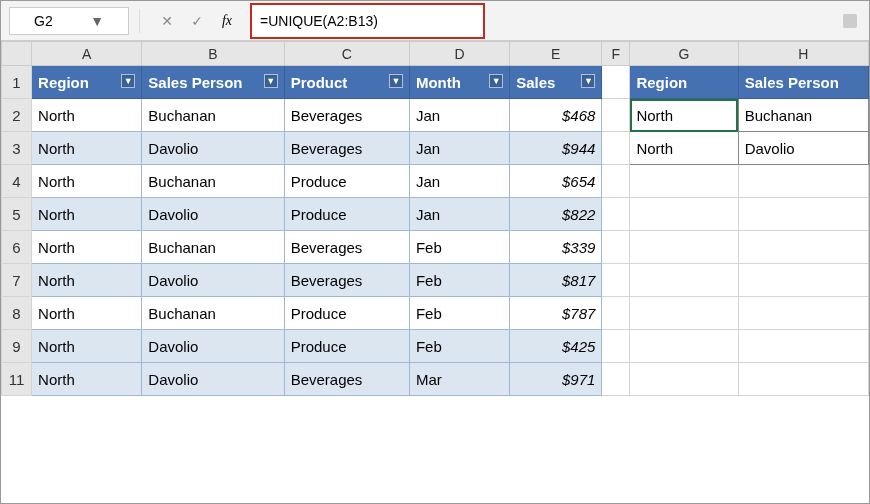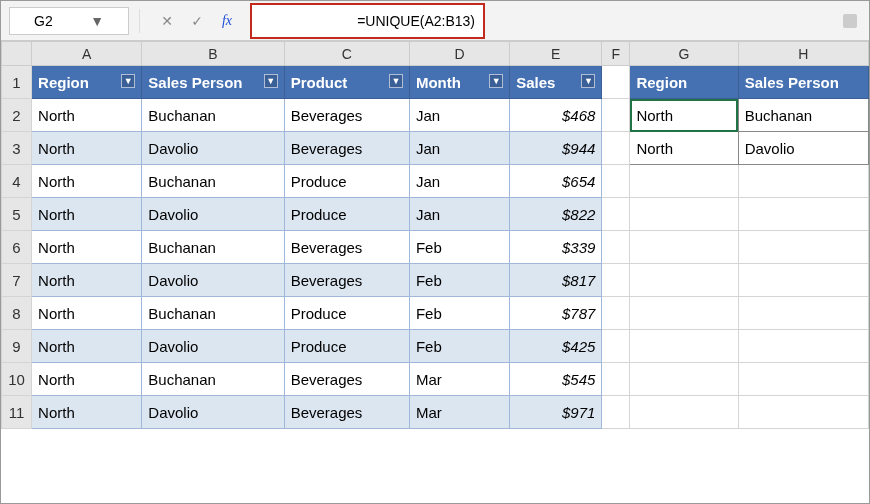--- a/index.html
+++ b/index.html
@@ -40,31 +40,30 @@
     align-items: center;
     gap: 12px;
     padding: 0 8px;
   }
   .fb-icon {
     color: #888;
     font-size: 14px;
     width: 18px;
     text-align: center;
   }
-  .fx { font-style: italic; font-family: Georgia, serif; color: #1d4ed8; }
+  .fx { font-style: italic; font-family: Georgia, serif; color: #000000; }
   .formula-input-wrap {
     flex: 1;
     height: 30px;
     background: #fff;
     border: 2.5px solid #c22a1e;
     display: flex;
     align-items: center;
     padding: 16px 8px;
     max-width: 235px;
-    justify-content: flex-end;
   }
   .formula-input-wrap span { font-size: 14px; }
   .divider { width: 1px; height: 24px; background: #ddd; margin: 0 4px; }
   .notch {
     width: 14px; height: 14px; background: #ccc; border-radius: 2px;
     margin-left: auto; margin-right: 4px;
   }
 
   .grid {
     width: 100%;
@@ -280,31 +279,20 @@
         <td class="tbl-cell tbl-band-odd">North</td>
         <td class="tbl-cell tbl-band-odd">Davolio</td>
         <td class="tbl-cell tbl-band-odd">Produce</td>
         <td class="tbl-cell tbl-band-odd">Feb</td>
         <td class="tbl-cell tbl-band-odd align-right">$425</td>
         <td></td>
         <td></td>
         <td></td>
       </tr>
       <tr>
-        <td class="row-hdr">10</td>
-        <td class="tbl-cell tbl-band-even">North</td>
-        <td class="tbl-cell tbl-band-even">Buchanan</td>
-        <td class="tbl-cell tbl-band-even">Beverages</td>
-        <td class="tbl-cell tbl-band-even">Mar</td>
-        <td class="tbl-cell tbl-band-even align-right">$545</td>
-        <td></td>
-        <td></td>
-        <td></td>
-      </tr>
-      <tr>
         <td class="row-hdr">11</td>
         <td class="tbl-cell tbl-band-odd">North</td>
         <td class="tbl-cell tbl-band-odd">Davolio</td>
         <td class="tbl-cell tbl-band-odd">Beverages</td>
         <td class="tbl-cell tbl-band-odd">Mar</td>
         <td class="tbl-cell tbl-band-odd align-right">$971</td>
         <td></td>
         <td></td>
         <td></td>
       </tr>

